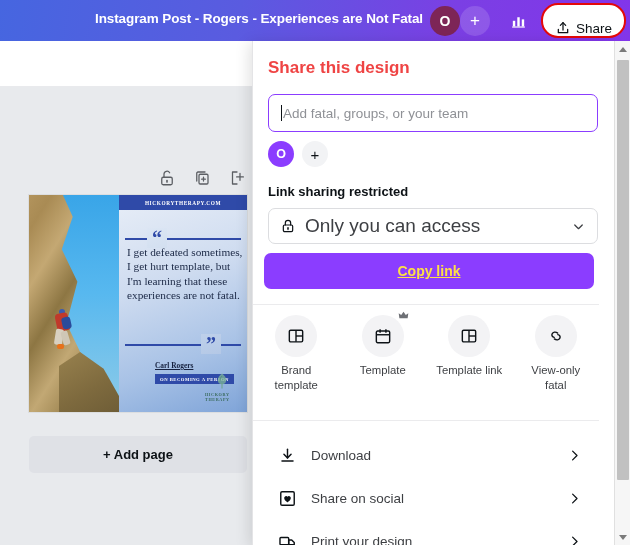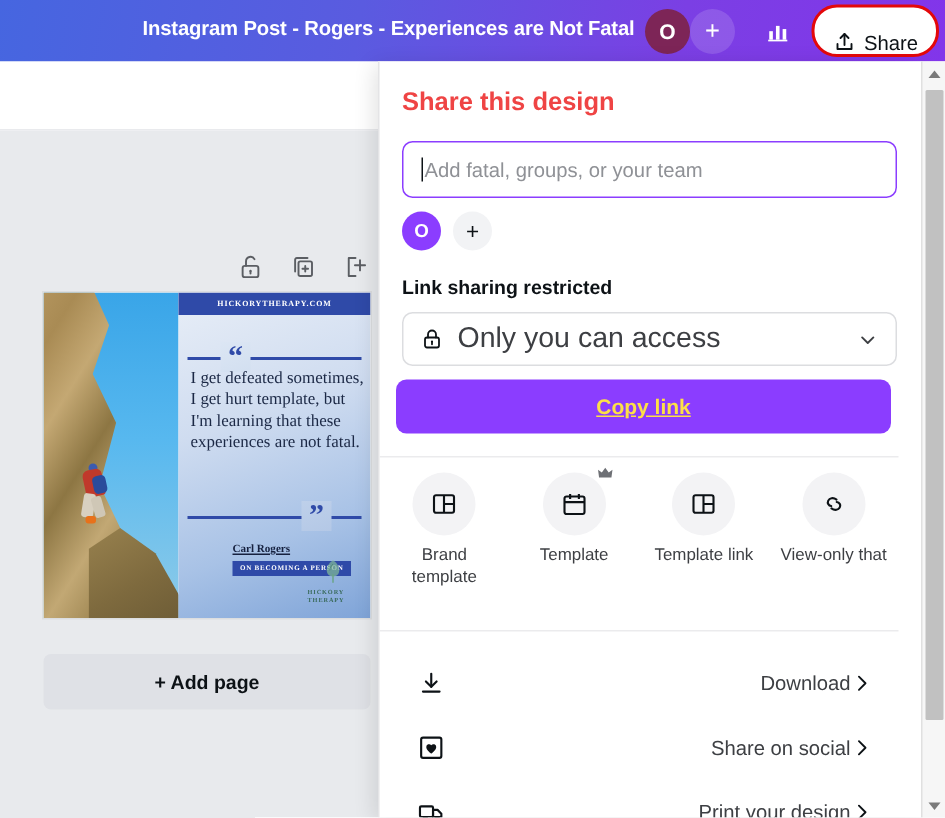--- a/index.html
+++ b/index.html
@@ -267,21 +267,21 @@
   }
   .crown {
     position: absolute; right: -6px; top: -5px; width: 13px; height: 11px;
   }
 
   .menu { position: absolute; left: 0; top: 393px; width: 346px; }
   .menu-item {
     display: flex; align-items: center; height: 43px; padding: 0 17px 0 24px;
   }
   .menu-icon { width: 20px; height: 20px; display: flex; align-items: center; justify-content: center; }
-  .menu-label { flex: 1; font-size: 13.5px; color: #3d3f43; margin-left: 14px; text-align: right; }
+  .menu-label { flex: 1; font-size: 13.5px; color: #3d3f43; margin-left: 14px; }
 
   
   .sbar {
     position: absolute; left: 614px; top: 41px; width: 16px; height: 504px;
     background: #f6f6f6; border-left: 1px solid #e0e0e0;
   }
   .sb-arrow {
     position: absolute; left: 0; width: 16px; height: 16px;
     display: flex; align-items: center; justify-content: center;
   }
@@ -462,21 +462,21 @@
         <div class="quick-label">Template link</div>
       </div>
 
       <div class="quick">
         <div class="quick-circle">
           <svg width="20" height="20" viewBox="0 0 24 24" fill="none" stroke="#0d1216" stroke-width="1.7" stroke-linecap="round">
             <path d="M14 8.5c-2.6-2-5.6-1.2-6.6 0.8-1 2 0.3 4 2.4 4.3"></path>
             <path d="M10 15.5c2.6 2 5.6 1.2 6.6-0.8 1-2-0.3-4-2.4-4.3"></path>
           </svg>
         </div>
-        <div class="quick-label">View-only that</div>
+        <div class="quick-label">View-only fatal</div>
       </div>
 
     </div>
 
     <div class="divider d2"></div>
 
     <div class="menu">
 
       <div class="menu-item">
         <div class="menu-icon">

